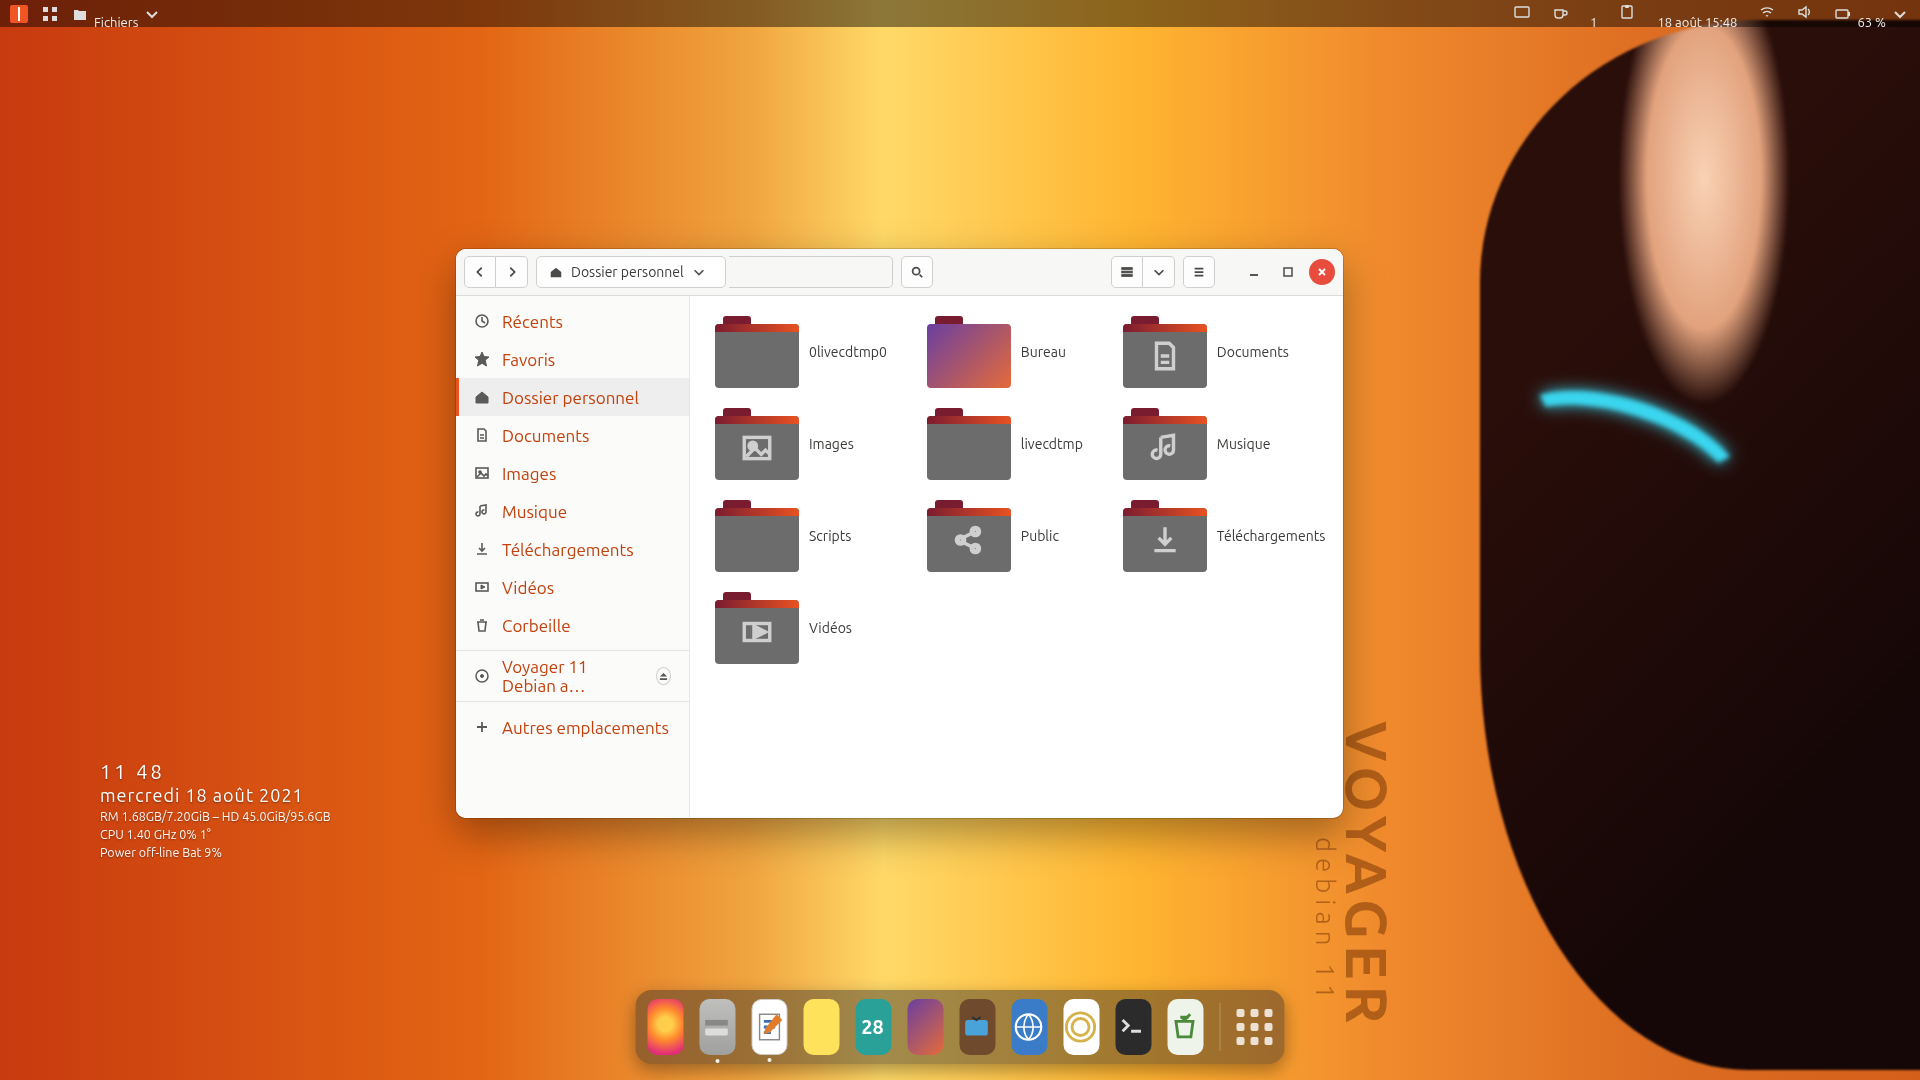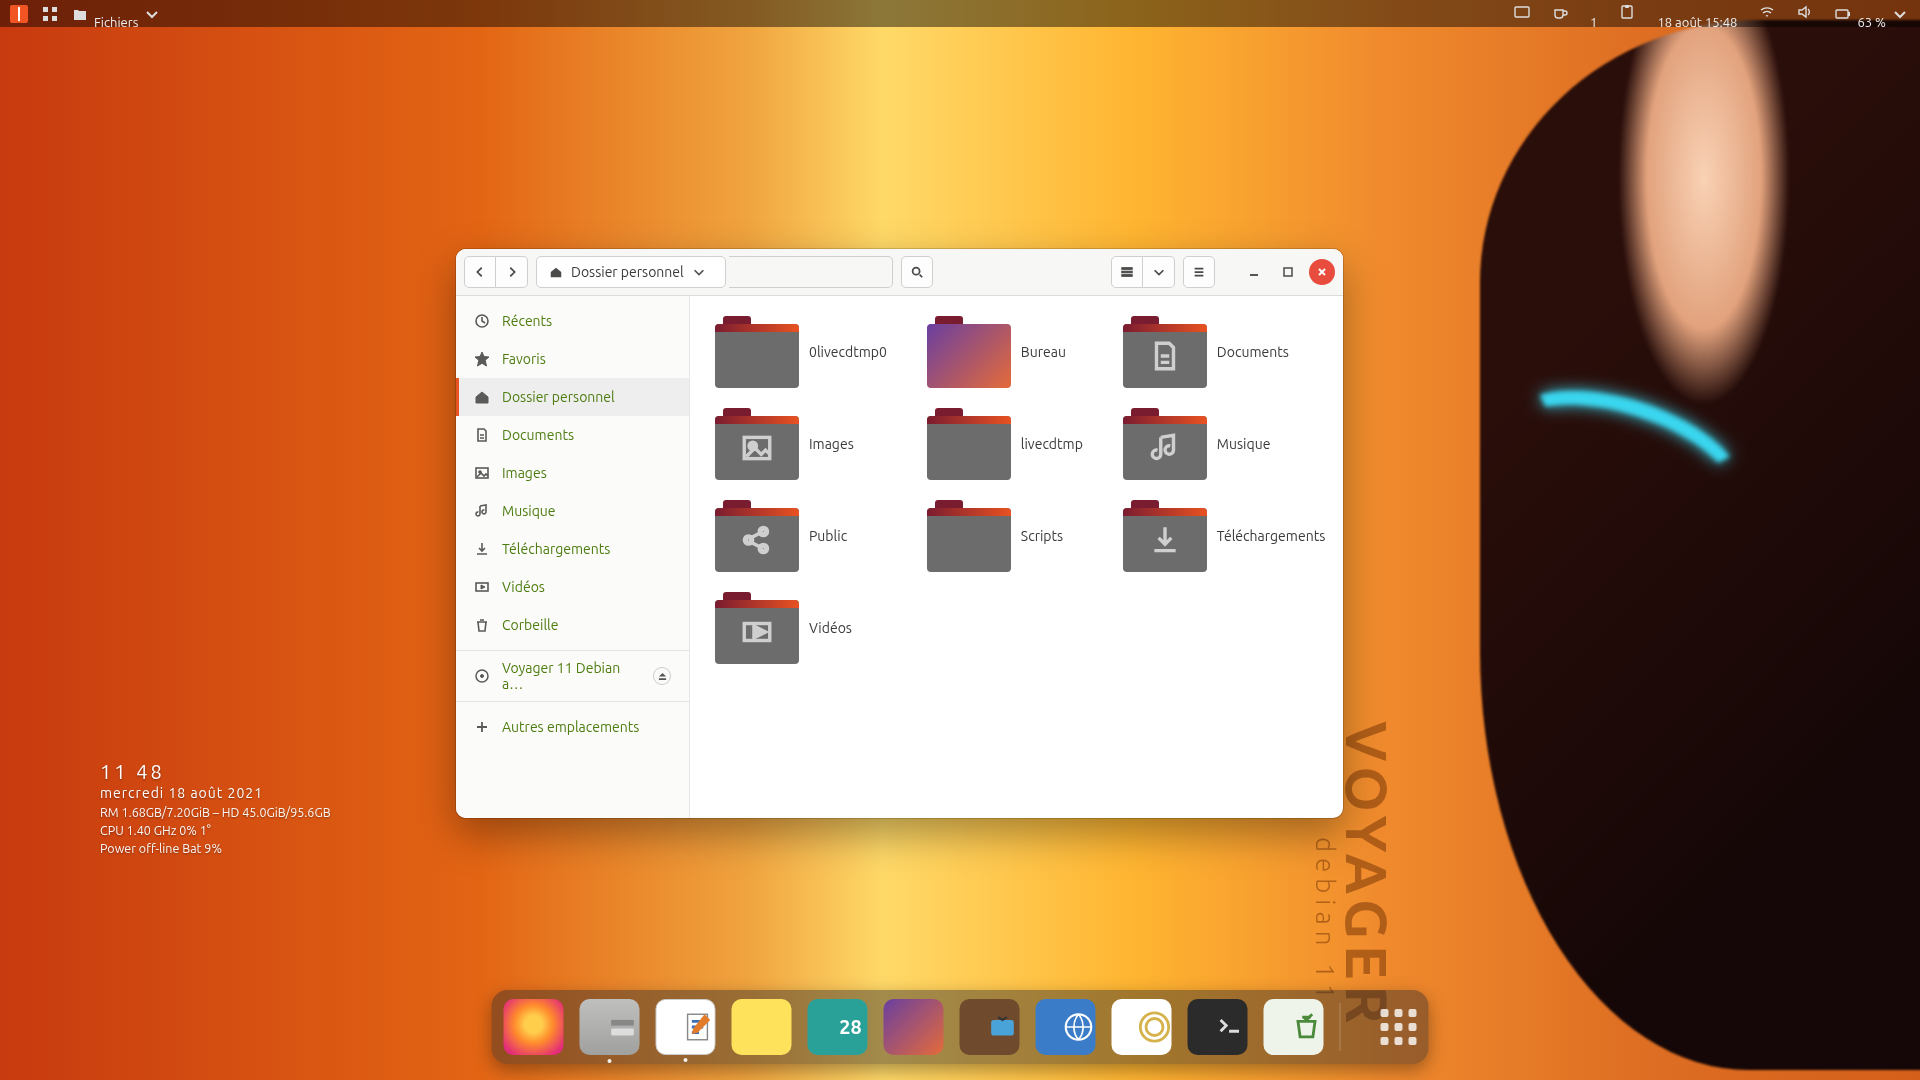--- a/index.html
+++ b/index.html
@@ -44,21 +44,21 @@
   }
   .vsub {
     position:absolute; right:580px; bottom:75px;
     writing-mode: vertical-rl; font-size:26px; letter-spacing:6px; font-weight:300;
     color: rgba(124, 56, 8, 0.55);
   }
 
   
   .conky { position:absolute; left:100px; top:760px; color:#fff; font-family:"DejaVu Sans Mono", monospace; text-shadow:0 1px 2px rgba(0,0,0,.4);}
   .conky .time { font-size:20px; letter-spacing:3px; }
-  .conky .date { font-size:14px; letter-spacing:1px; margin-top:2px; }
+  .conky .date { font-size:18px; letter-spacing:1px; margin-top:2px; }
   .conky .line { font-size:12.5px; opacity:.95; margin-top:4px; }
 
   
   .window {
     position:absolute; left:456px; top:249px; width:887px; height:569px;
     background:#fff; border-radius:10px; box-shadow: 0 16px 40px rgba(0,0,0,.35), 0 0 0 1px rgba(0,0,0,.15);
     display:flex; flex-direction:column; overflow:hidden;
   }
   .titlebar {
     height:47px; background:#f7f7f6; border-bottom:1px solid #dcdcdc;
@@ -75,21 +75,21 @@
   .pathbar .seg svg { width:14px; height:14px; fill:#4b4b49;}
   .pathbar .seg-label { font-size:14px; color:#3a3a38;}
   .spacer-input { flex:1; height:32px; border:1px solid #d0cfcd; border-left:none; border-radius:0 5px 5px 0; margin-left:-5px; }
   .winctrl { width:26px; height:26px; border-radius:50%; display:flex; align-items:center; justify-content:center; cursor:pointer;}
   .winctrl-close { background:#e74c3c; }
   .winctrl svg { width:12px; height:12px; fill:#fff; stroke:#fff;}
   .winctrl-plain svg { fill:#555; stroke:#555;}
 
   .body { flex:1; display:flex; min-height:0; }
   .sidebar { width:234px; border-right:1px solid #e6e6e4; background:#fbfbfa; padding-top:6px; overflow:auto;}
-  .side-item { display:flex; align-items:center; gap:12px; height:38px; padding:0 18px; font-size:14px; color:#4d7c0f; cursor:pointer; position:relative;}
+  .side-item { display:flex; align-items:center; gap:12px; height:38px; padding:0 18px; font-size:17px; color:#c2410c; cursor:pointer; position:relative;}
   .side-item.active { background:#eee; }
   .side-item.active::before { content:""; position:absolute; left:0; top:0; bottom:0; width:3px; background:#e85423;}
   .side-icon { width:16px; height:16px; flex:0 0 16px; fill:#5a5a58; stroke:#5a5a58;}
   .side-sep { height:1px; background:#e4e4e2; margin:6px 0;}
   .eject { margin-left:auto; width:18px; height:18px; border:1px solid #ccc; border-radius:50%; display:flex; align-items:center; justify-content:center;}
   .eject svg{width:9px;height:9px;fill:#555;}
 
   .content { flex:1; padding:20px 25px; overflow:auto; }
   .grid { display:grid; grid-template-columns: repeat(3, 1fr); column-gap:40px; row-gap:20px;}
   .folder { display:flex; flex-direction:row; align-items:center; gap:10px; cursor:pointer;}
@@ -102,21 +102,21 @@
   .ficon .glyph svg { width:34px; height:34px; fill:none; stroke:#cfcfcf; stroke-width:2.5;}
   .bureau .body{ background:linear-gradient(135deg,#6a3fa0,#e46b3a); }
 
   
   .dock {
     position:absolute; left:50%; transform:translateX(-50%); bottom:16px;
     height:74px; padding:8px 12px; background:rgba(48,44,42,.45);
     border-radius:16px; display:flex; align-items:center; gap:16px;
     box-shadow:0 6px 18px rgba(0,0,0,.35);
   }
-  .dock-app { width:60px; height:56px; border-radius:10px; display:flex; align-items:center; justify-content:flex-end; position:relative; cursor:pointer; background:#ccc;}
+  .dock-app { width:36px; height:56px; border-radius:10px; display:flex; align-items:center; justify-content:flex-start; position:relative; cursor:pointer; background:#ccc;}
   .dock-app::after{ content:""; position:absolute; bottom:-8px; left:50%; transform:translateX(-50%); width:4px; height:4px; border-radius:50%; background:transparent;}
   .dock-app.running::after{ background:rgba(255,255,255,.9);}
   .dock-sep { width:1px; height:48px; background:rgba(255,255,255,.25);}
   .dock-app svg{width:34px;height:34px;}
   .da-firefox{background:radial-gradient(circle at 50% 45%, #ffce4b 0 20%, #ff8a2c 45%, #e22b7a 85%);}
   .da-files{background:linear-gradient(#bfbfbd,#a0a09f);} 
   .da-text{background:#fff; border:1px solid #ccc;}
   .da-notes{background:#ffe25c;}
   .da-cal{background:#2aa198;}
   .da-wall{background:linear-gradient(135deg,#6a3fa0,#e46b3a);}
@@ -420,46 +420,46 @@
                 </div>
               </div>
             </div>
             <div class="folder-label">Musique</div>
           </div>
           <div class="folder">
             <div class="ficon ">
               <div class="tab"></div>
               <div class="body">
                 <div class="accent"></div>
+              </div>
+            </div>
+            <div class="folder-label">Scripts</div>
+          </div>
+          <div class="folder">
+            <div class="ficon ">
+              <div class="tab"></div>
+              <div class="body">
+                <div class="accent"></div>
                 <div class="glyph">
                   <svg viewBox="0 0 16 16">
                     <circle cx="4" cy="8" r="1.5"></circle>
                     <circle cx="11" cy="4" r="1.5"></circle>
                     <circle cx="11" cy="12" r="1.5"></circle>
                     <path d="M5 7l5-2.5M5 9l5 2.5" fill="none" stroke-width="1.6"></path>
                   </svg>
                 </div>
               </div>
             </div>
             <div class="folder-label">Public</div>
           </div>
           <div class="folder">
             <div class="ficon ">
               <div class="tab"></div>
               <div class="body">
                 <div class="accent"></div>
-              </div>
-            </div>
-            <div class="folder-label">Scripts</div>
-          </div>
-          <div class="folder">
-            <div class="ficon ">
-              <div class="tab"></div>
-              <div class="body">
-                <div class="accent"></div>
                 <div class="glyph">
                   <svg viewBox="0 0 16 16">
                     <path d="M8 2v8M5 7l3 3 3-3M3 13h10" fill="none" stroke-width="1.6"></path>
                   </svg>
                 </div>
               </div>
             </div>
             <div class="folder-label">Téléchargements</div>
           </div>
           <div class="folder">

